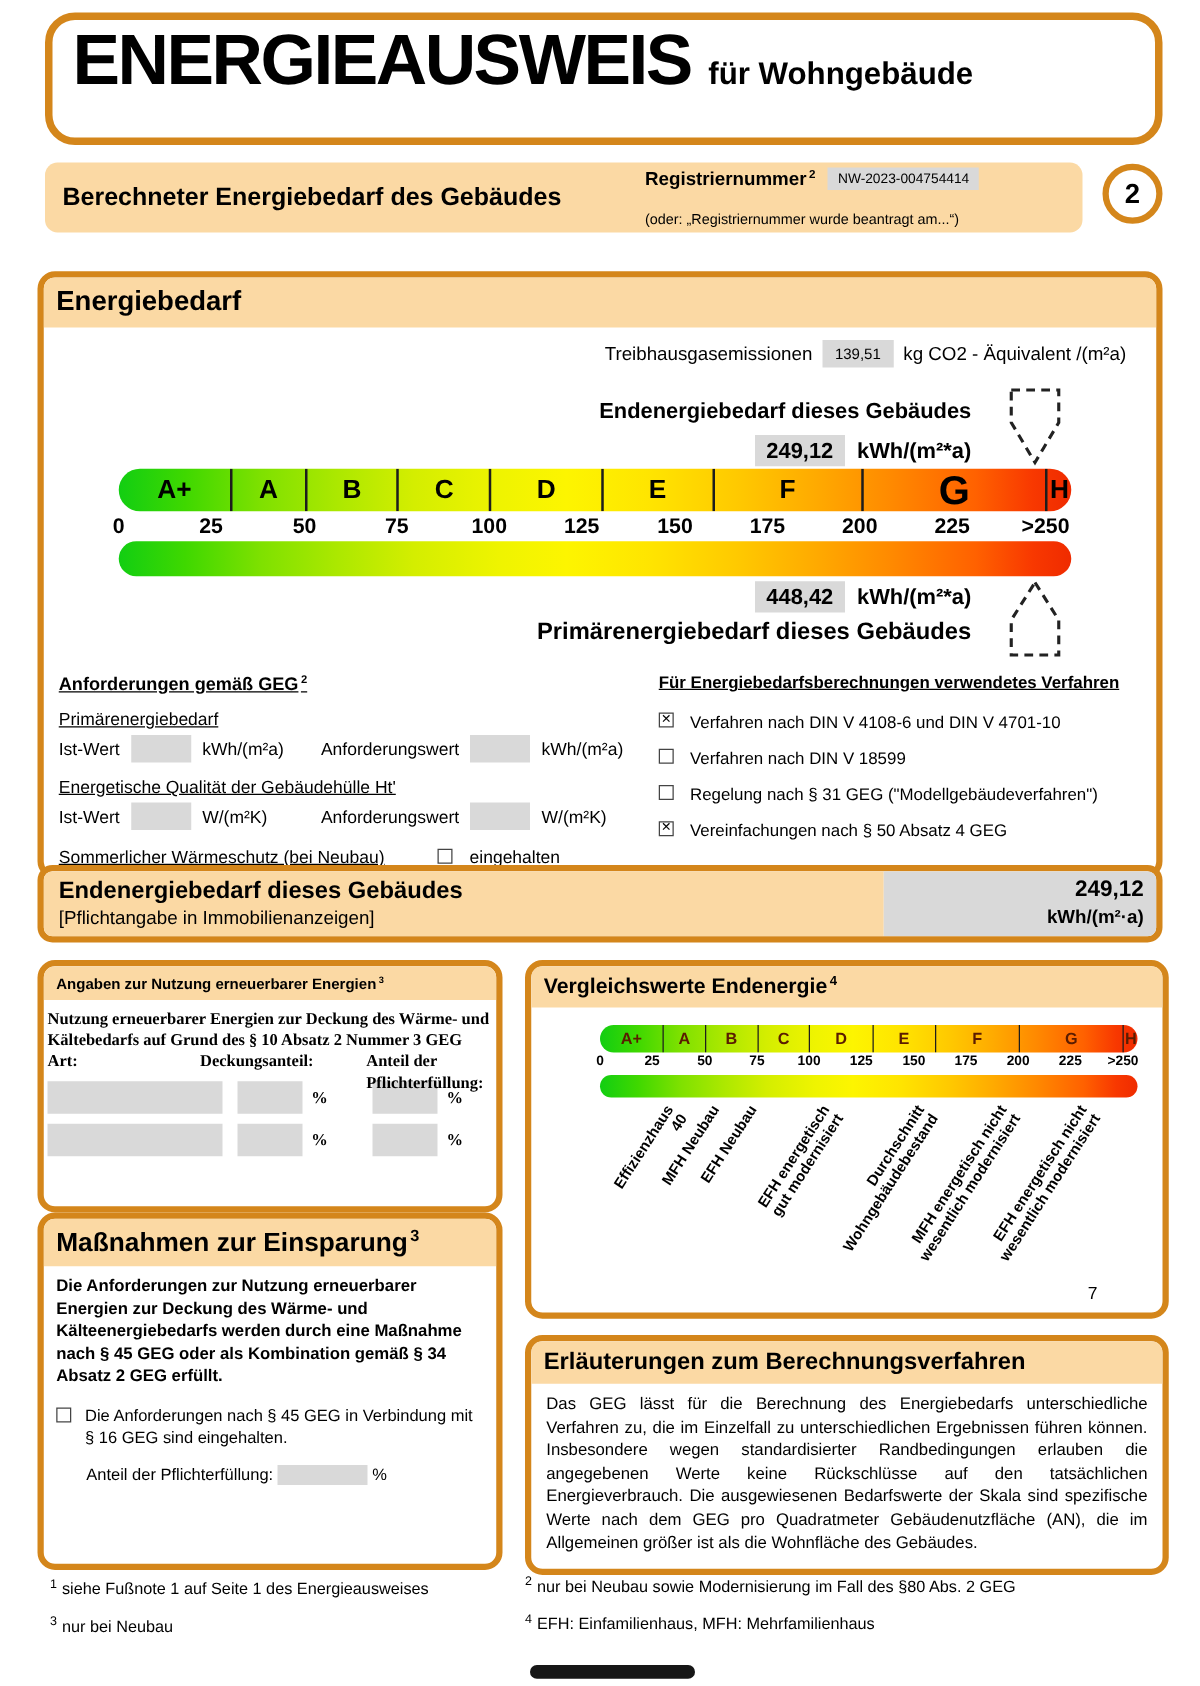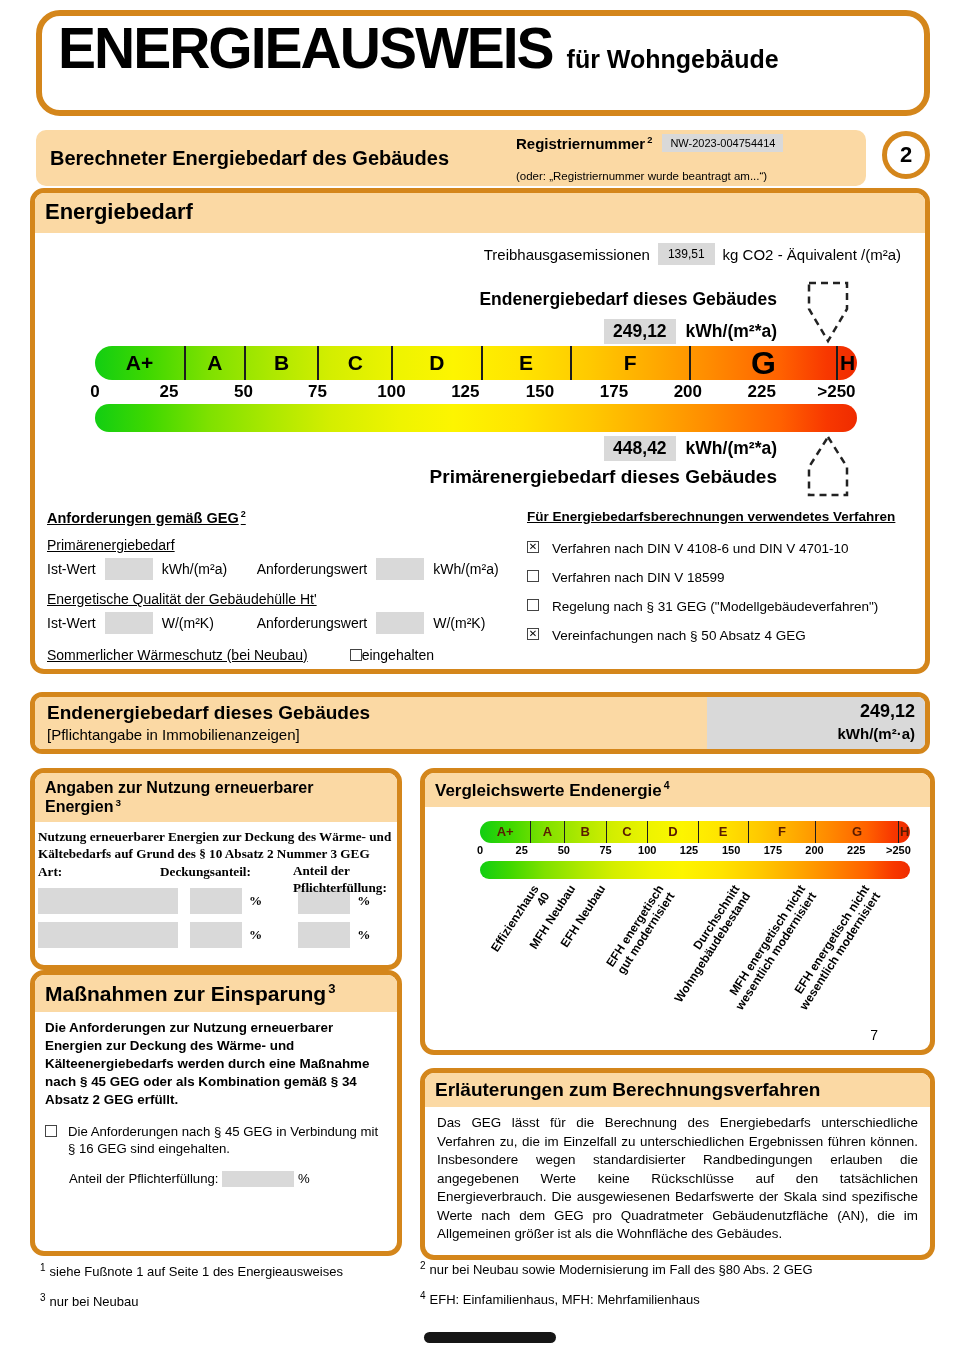--- a/index.html
+++ b/index.html
@@ -27,21 +27,21 @@
   .reg-row1 { display:flex; align-items:center; gap:10px; }
   #registry-label { font-size:15px; font-weight:bold; }
   #registry-value { font-size:11px; padding:3px 8px; }
   #registry-alt { font-size:11.5px; margin-top:18px; }
   #page-circle { left:882px; top:131px; width:48px; height:48px; border:5px solid #D4861B; border-radius:50%; display:flex; align-items:center; justify-content:center; font-size:22px; font-weight:bold; background:#fff; }
 
   
   .panel { position:absolute; border:5px solid #D4861B; border-radius:14px; background:#fff; overflow:hidden; }
   .phead { background:#FBD9A4; font-weight:bold; padding:6px 10px; }
 
-  #ebpanel { left:30px; top:188px; width:900px; height:486px; }
+  #ebpanel { left:30px; top:217px; width:900px; height:486px; }
   #ebpanel .phead { font-size:22px; height:40px; padding-top:6px; }
   #ebcontent { position:relative; height:441px; }
   #ghg-row { position:absolute; top:10px; right:24px; font-size:15px; display:flex; align-items:center; gap:8px; }
   #ghg-value { font-size:12px; padding:4px 10px; }
   #end-label { position:absolute; top:56px; right:148px; font-size:17.5px; font-weight:bold; }
   #end-value-row { position:absolute; top:86px; right:148px; font-size:17.5px; font-weight:bold; display:flex; gap:10px; align-items:center; }
   #end-value-row .gbox, #primary-value-row .gbox { padding:2px 9px; }
   #arrow-down { position:absolute; top:46px; right:70px; }
   #arrow-up { position:absolute; top:200px; right:70px; }
   #primary-value-row { position:absolute; top:203px; right:148px; font-size:17.5px; font-weight:bold; display:flex; gap:10px; align-items:center; }
@@ -62,37 +62,37 @@
   #big-scale .bbar { height:28px; border-radius:14px; }
 
   
   #anf { position:absolute; left:12px; top:276px; width:472px; font-size:14px; }
   #anf-title { font-size:14.5px; font-weight:bold; }
   .anf-head { margin-top:11px; }
   .anf-row { margin-top:5px; display:flex; align-items:center; gap:9px; }
   .anf-row .gbox { width:48px; height:22px; }
   .anf-row .unit1 { width:86px; }
   #sommer-row { margin-top:13px; display:flex; align-items:center; }
-  #sommer-check { margin-left:42px; display:flex; align-items:center; gap:0; }
+  #sommer-check { margin-left:42px; display:flex; align-items:center; gap:14px; }
   #verf { position:absolute; left:492px; top:276px; width:402px; font-size:13.5px; }
   #verf-title { font-weight:bold; text-decoration:underline; margin-bottom:17px; }
   .vitem { display:flex; gap:13px; margin-top:13px; align-items:flex-start; min-height:16px; }
 
   
   #end-band { left:30px; top:692px; width:900px; height:62px; border:5px solid #D4861B; border-radius:12px; display:flex; overflow:hidden; position:absolute; background:#fff; }
   .eb-left { flex:1; background:#FBD9A4; padding:5px 12px; }
   .eb-title { font-size:19px; font-weight:bold; }
   .eb-sub { font-size:15px; margin-top:2px; }
   .eb-right { width:218px; background:#D9D9D9; text-align:right; padding:4px 10px; font-weight:bold; }
   .eb-val { font-size:18px; }
   .eb-unit { font-size:15px; margin-top:3px; }
 
   
   #renew { left:30px; top:768px; width:372px; height:202px; }
-  #renew .phead { font-size:16px; }
+  #renew .phead { font-size:12px; }
   #renew-body { position:relative; padding:6px 3px; font-weight:bold; font-size:13.2px;font-family:Liberation Serif, serif; }
   #renew-intro { line-height:1.3; width:100%; }
   #col-anteil { position:absolute; top:41px; left:258px; white-space:pre-line; line-height:1.25; }
   #renew-cols { display:flex; margin-top:1px; }
   .col-art { width:122px; }
   .rrow { display:flex; align-items:center; margin-top:8px; }
   .rbig { width:140px; height:26px; }
   .rsm { width:52px; height:26px; margin-left:12px; }
   .rsm2 { width:52px; height:26px; margin-left:36px; }
   .pct { margin-left:7px; }

